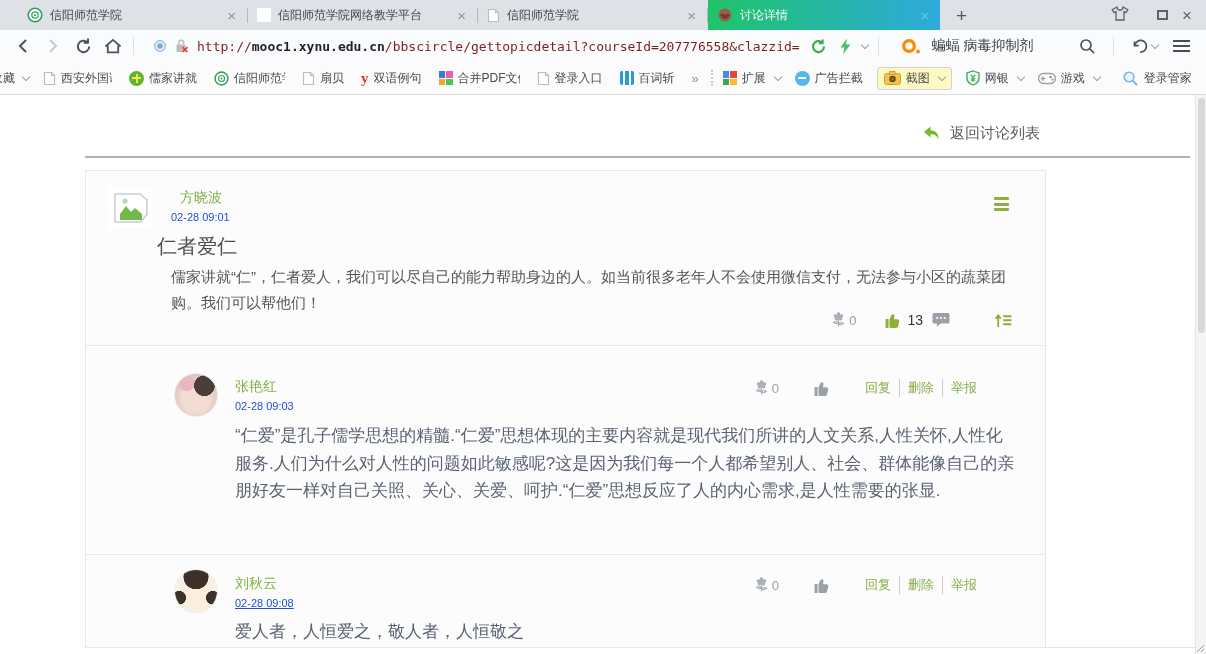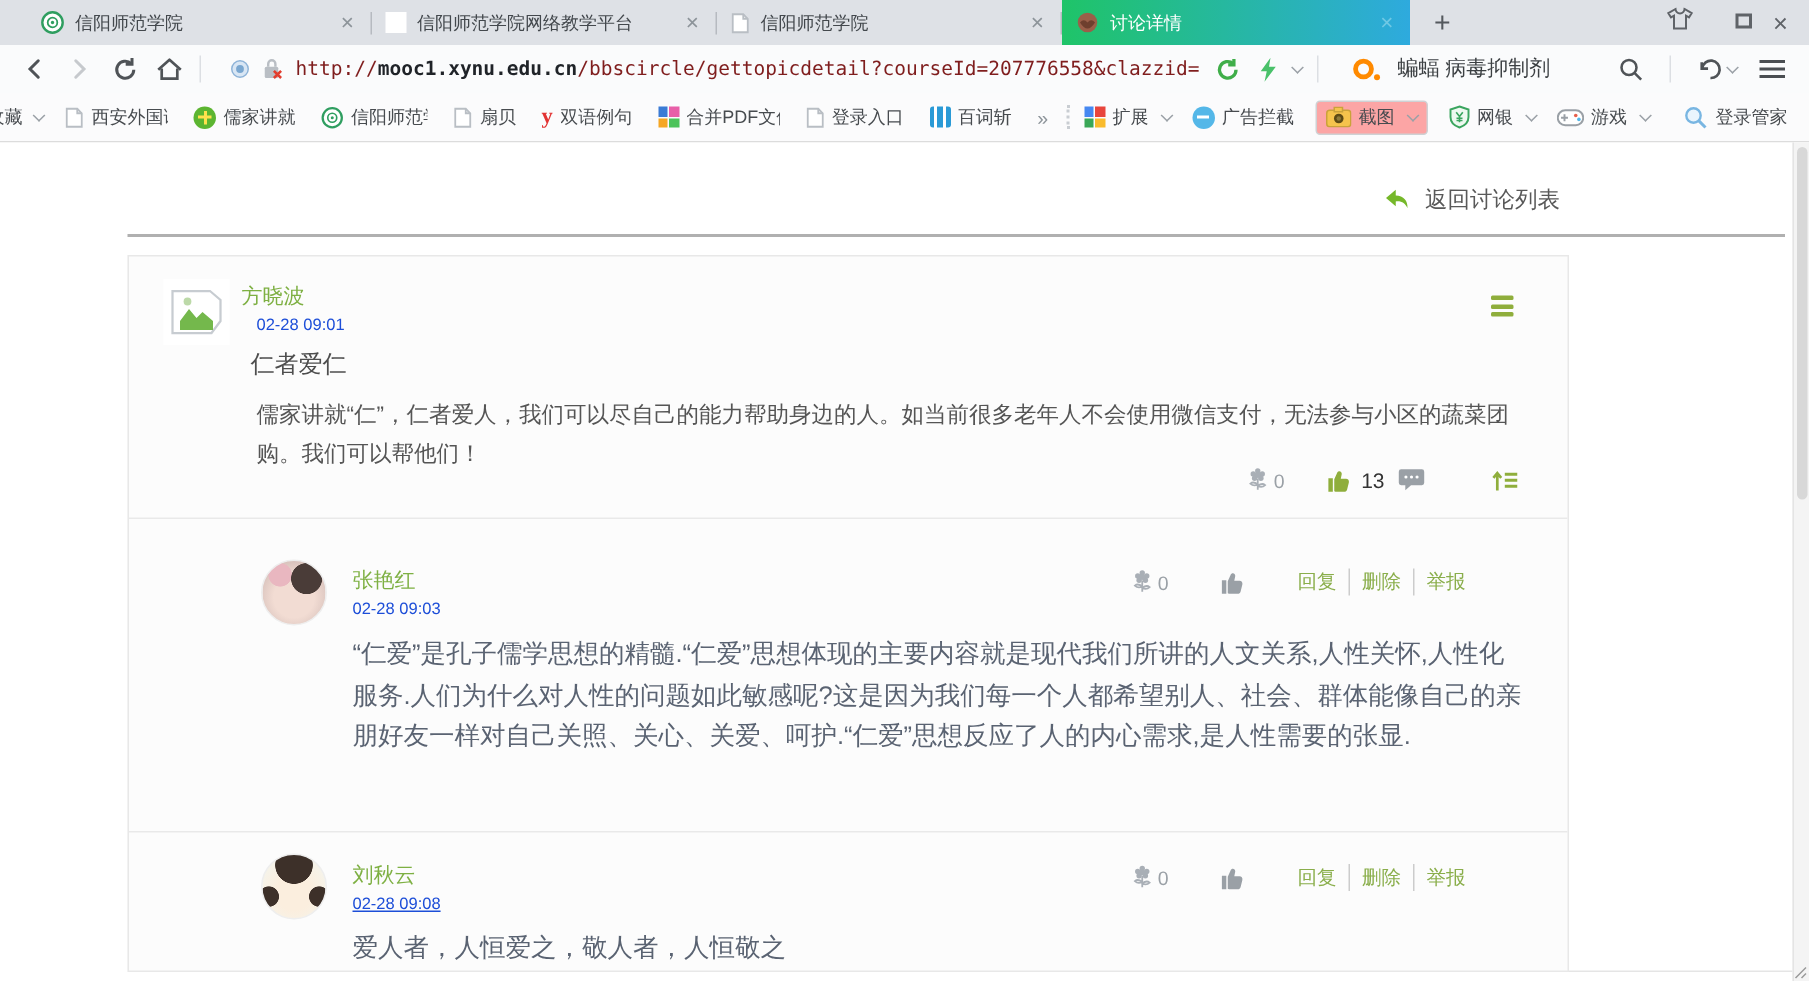--- a/index.html
+++ b/index.html
@@ -32,21 +32,21 @@
   .tool-right{margin-left:auto;display:flex;align-items:center;gap:6px;padding-right:12px;}
   .menu-bars{display:flex;flex-direction:column;gap:3px;padding:4px;}
   .menu-bars i{width:17px;height:2px;background:#4a4e52;}
   
   .bmbar{position:absolute;top:62px;left:0;right:0;height:33px;background:#fbfbfc;border-bottom:1px solid #dcdcdc;display:flex;align-items:center;font-size:12px;color:#474b4f;white-space:nowrap;}
   .bm{display:flex;align-items:center;gap:5px;margin-right:17px;}
   .bm-label{display:inline-block;overflow:hidden;}
   .fav-menu{margin-left:-9px;display:flex;align-items:center;gap:4px;margin-right:14px;}
   .dots-sep{width:3px;height:16px;border-left:2px dotted #c9cdd2;margin:0 10px 0 2px;}
   .tool-item{display:flex;align-items:center;gap:5px;margin-right:14px;}
-  .tool-item.pressed{background:#fca5a5;border:1px solid #cfd1d4;border-radius:3px;padding:2px 6px;}
+  .tool-item.pressed{background:#fef9c3;border:1px solid #cfd1d4;border-radius:3px;padding:2px 6px;}
   .overflow-ch{color:#8d949a;font-size:13px;margin:0 10px 0 0;}
   
   .ic-ball{width:15px;height:15px;border-radius:50%;background:#5cb531;position:relative;}
   .ic-ball::before,.ic-ball::after{content:"";position:absolute;background:#ffe14d;}
   .ic-ball::before{left:6.5px;top:3px;width:2.4px;height:9px;}
   .ic-ball::after{top:6.5px;left:3px;width:9px;height:2.4px;}
   .ic-y{color:#e23333;font-weight:bold;font-size:15px;font-family:"Liberation Serif",serif;line-height:1;}
   .ic-pdf{width:14px;height:14px;position:relative;}
   .ic-pdf i{position:absolute;width:6.5px;height:6.5px;}
   .ic-pdf i:nth-child(1){left:0;top:0;background:#3a7bd5;}
@@ -65,21 +65,21 @@
   .ic-reader{width:15px;height:15px;border-radius:50%;background:#3fbd7a;position:relative;}
   .ic-reader::before{content:"";position:absolute;left:3px;top:6px;width:9px;height:6px;border-radius:0 0 9px 9px;background:#fff;}
   
   .content{position:absolute;top:95px;left:0;right:0;bottom:0;background:#fff;}
   .backrow{position:absolute;top:29px;right:166px;display:flex;align-items:center;gap:9px;font-size:15px;color:#595959;cursor:pointer;}
   .rule{position:absolute;top:61px;left:85px;right:16px;height:2px;background:#b0b0b0;}
   .threadbox{position:absolute;top:75px;left:85px;width:961px;height:478px;background:#fcfcfc;border:1px solid #e8e8e8;}
   .av-sq{position:absolute;left:23px;top:15px;width:44px;height:44px;background:#fff;display:flex;align-items:center;justify-content:center;}
   .name{position:absolute;font-size:14px;color:#7eb043;}
   .date{position:absolute;font-size:11px;color:#1d4ed8;}
-  .post-title{position:absolute;left:81px;top:62px;font-size:16px;color:#4e4e4e;}
+  .post-title{position:absolute;left:71px;top:62px;font-size:20px;color:#4e4e4e;}
   .post-body{position:absolute;left:85px;top:93px;width:848px;font-size:15px;line-height:26px;color:#555;}
   .menu-ic{position:absolute;right:36px;top:26px;display:flex;flex-direction:column;gap:2.5px;}
   .menu-ic i{width:15px;height:3px;background:#8fae3c;border-radius:1px;}
   .actionrow{position:absolute;display:flex;align-items:center;}
   .cnt{font-size:13px;color:#9aa0a6;margin-left:3px;}
   .likecnt{font-size:14px;color:#333;margin-left:5px;}
   .divider{position:absolute;left:0;right:0;height:1px;background:#e9e9e9;}
   .av-rd{position:absolute;left:88px;width:44px;height:44px;border-radius:50%;border:1px solid #eee;}
   .reply-body{position:absolute;left:149px;width:783px;font-size:17px;line-height:27.5px;color:#5a6372;}
   .ops{display:flex;align-items:center;font-size:13px;color:#8aae4b;}
@@ -362,21 +362,21 @@
 
   <div class="threadbox">
 
     <div class="av-sq">
       <svg width="36" height="32" viewBox="0 0 36 32">
         <path d="M2 2 h25 l7 6 v14 l-6 8 H2 Z" fill="#fff" stroke="#c7ccd1" stroke-width="1.5"></path>
         <path d="M7 22 l6-8 5 6 4-4 7 6 v6 H7 Z" fill="#74b84c"></path>
         <circle cx="12" cy="9" r="2.6" fill="#bcd9a8"></circle>
       </svg>
     </div>
-    <span class="name" style="left:75px;top:18px;">方晓波</span>
+    <span class="name" style="left:94px;top:18px;">方晓波</span>
     <span class="date" style="left:85px;top:40px;">02-28 09:01</span>
     <span class="menu-ic">
         <i></i>
         <i></i>
         <i></i>
       </span>
     <div class="post-title">仁者爱仁</div>
     <div class="post-body">儒家讲就“仁”，仁者爱人，我们可以尽自己的能力帮助身边的人。如当前很多老年人不会使用微信支付，无法参与小区的蔬菜团购。我们可以帮他们！</div>
     <div class="actionrow" style="right:32px;top:140px;">
       <span style="display:flex;align-items:center;">

